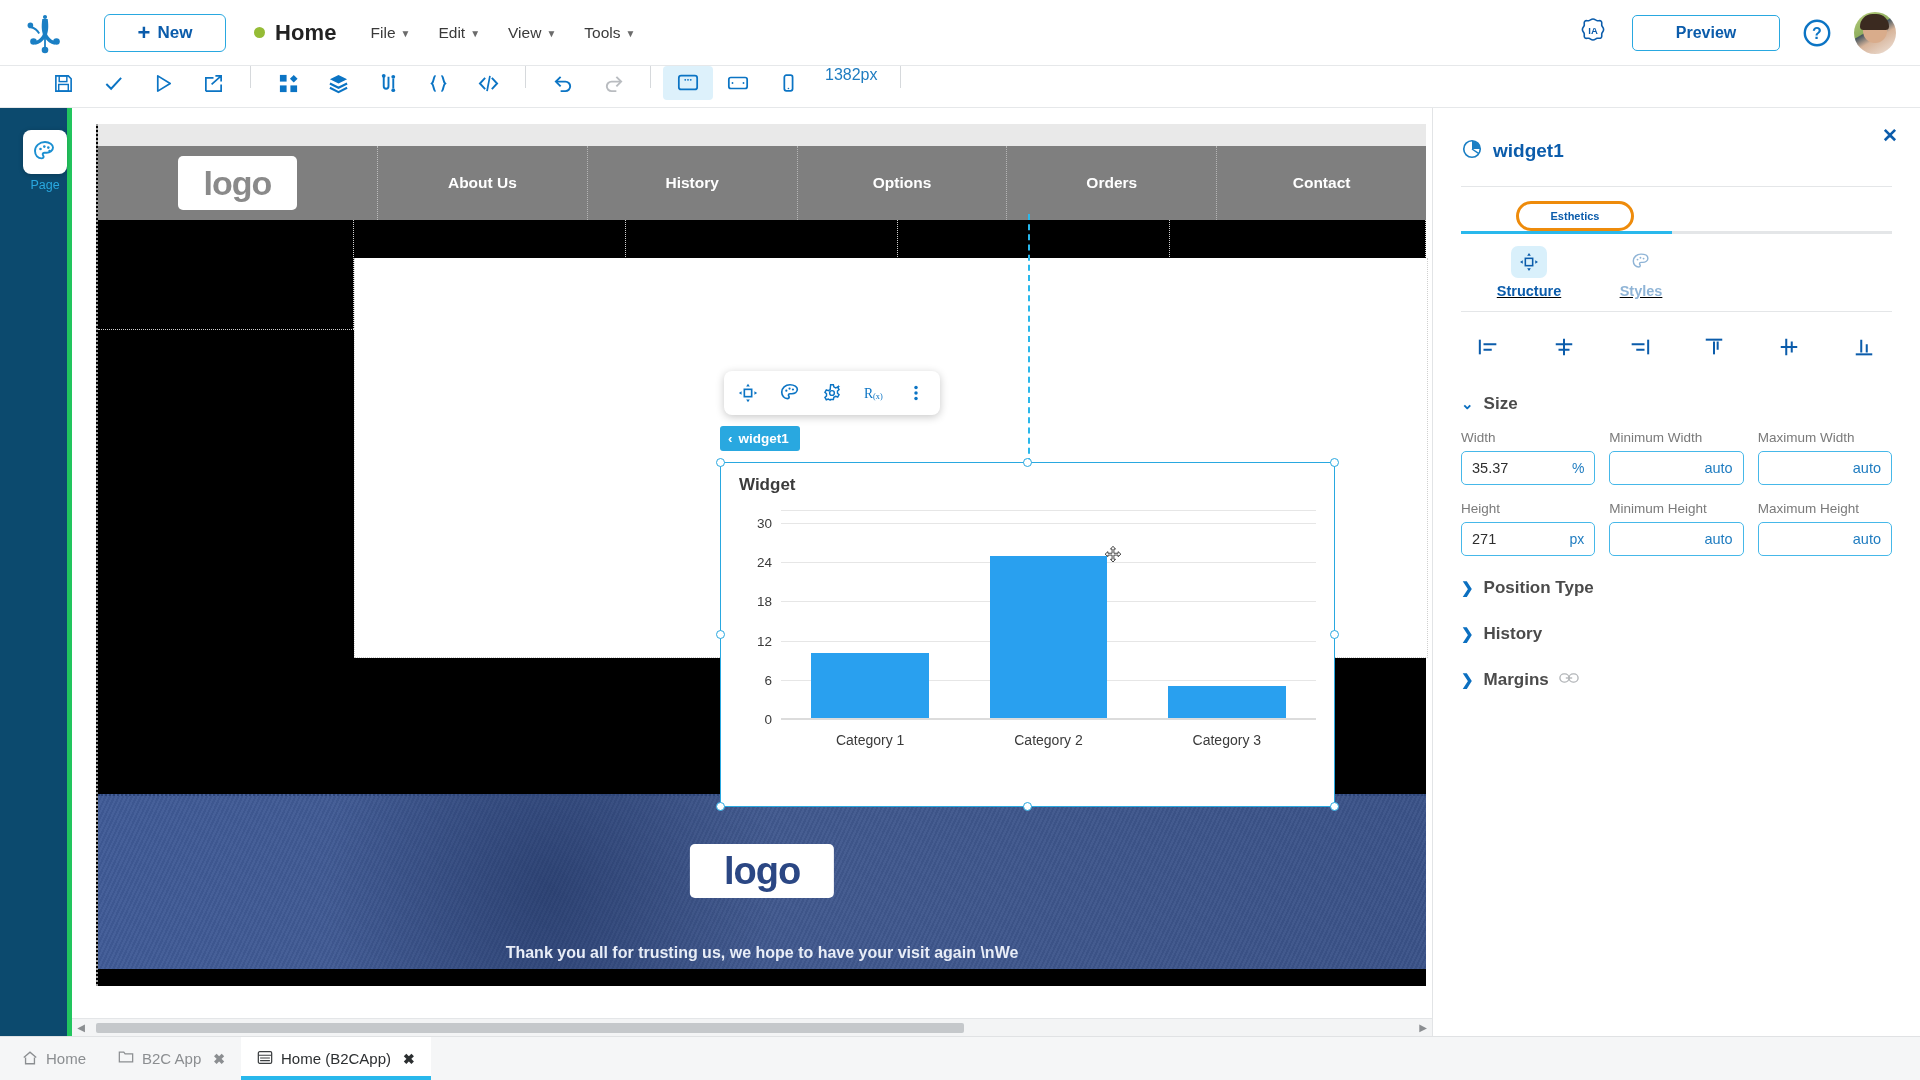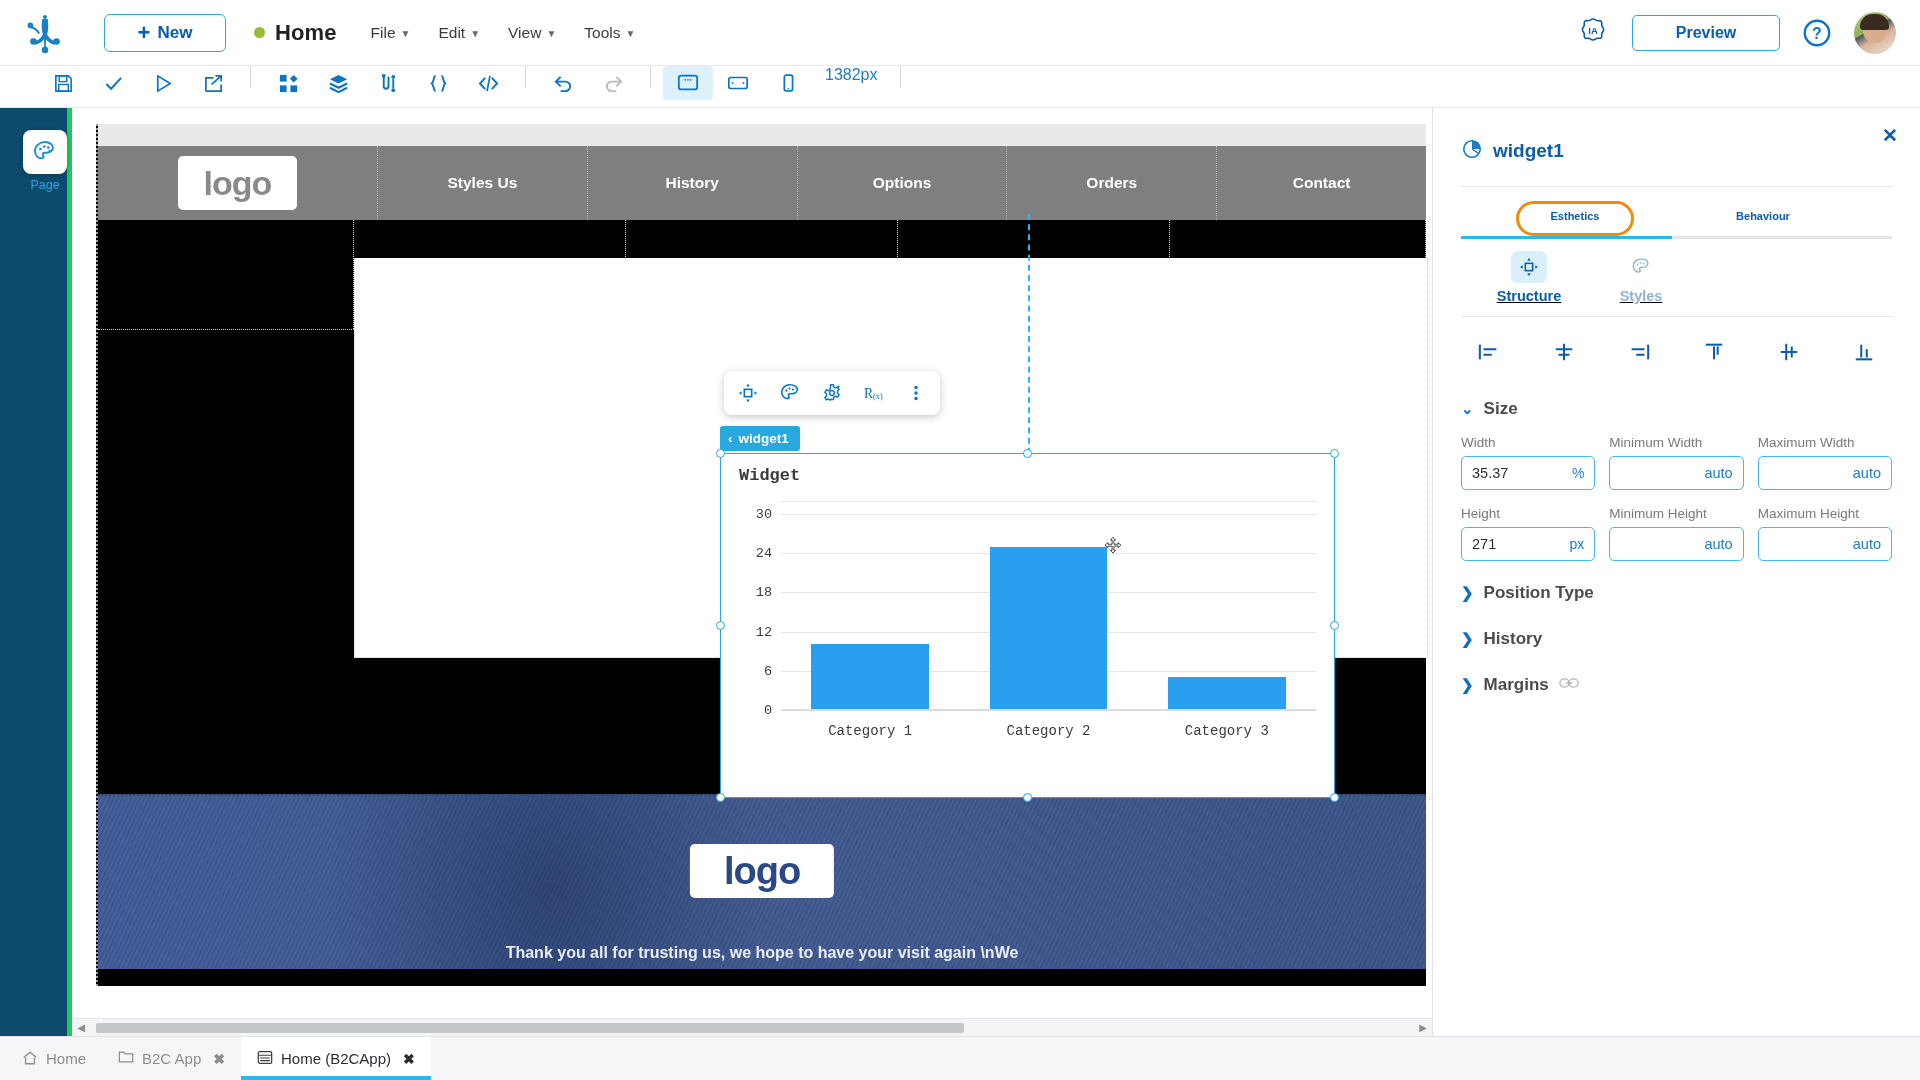--- a/index.html
+++ b/index.html
@@ -124,22 +124,22 @@
     position:absolute; left: 256px; top: 134px; width: 1074px; height: 400px;
     border: 1px dotted #cfcfcf; border-top: none;
     background: #fff;
   }
   .carousel-dots { position:absolute; left:50%; transform:translateX(-50%); bottom: 14px; display:flex; gap:16px; }
   .cdot { width: 11px; height: 11px; border-radius:50%; background:#d8d8d8; }
   .cdot.on { background:#4a4a4a; }
 
   
   .widget-sel {
-    position: absolute; left: 648px; top: 345px; width: 615px; height: 345px;
-    border: 1.6px solid #29a8e0; background: #fff; font-family: Liberation Mono, monospace;
+    position: absolute; left: 648px; top: 354px; width: 615px; height: 345px;
+    border: 1.6px solid #29a8e0; background: #fff;
   }
   .handle {
     position:absolute; width: 9px; height: 9px; border-radius:50%;
     background:#fff; border:1.6px solid #29a8e0;
   }
   .h-tl { left:-5px; top:-5px; } .h-tc { left:50%; margin-left:-5px; top:-5px; }
   .h-tr { right:-5px; top:-5px; } .h-ml { left:-5px; top:50%; margin-top:-5px; }
   .h-mr { right:-5px; top:50%; margin-top:-5px; } .h-bl { left:-5px; bottom:-5px; }
   .h-bc { left:50%; margin-left:-5px; bottom:-5px; } .h-br { right:-5px; bottom:-5px; }
 
@@ -463,21 +463,21 @@
 
     <div class="canvas-wrap">
       <div class="canvas-page">
 
         <div class="page-strip"></div>
 
         <div class="site-nav">
           <div class="nav-logo-cell">
             <div class="logo-chip">logo</div>
           </div>
-          <div class="nav-cell">Styles Us</div>
+          <div class="nav-cell">About Us</div>
           <div class="nav-cell">History</div>
           <div class="nav-cell">Options</div>
           <div class="nav-cell">Orders</div>
           <div class="nav-cell">Contact</div>
         </div>
 
         <div class="grid-row" style="height:110px">
           <div class="grid-cell" style="flex:0 0 256px"></div>
           <div class="grid-cell"></div>
           <div class="grid-cell"></div>
@@ -623,21 +623,20 @@
             <path d="M12 12l7.5 5" stroke="#1b7fc4" stroke-width="1.6" fill="none"></path>
           </svg>
         </span>
         <span class="rp-title">widget1</span>
       </div>
 
       <div class="rp-rule"></div>
 
       <div class="rp-tabs">
         <div class="rp-tab sel-ring">Esthetics</div>
-        <div class="rp-tab" style="flex:1 1 0">Behaviour</div>
       </div>
       <div class="rp-tabs-underline">
         <div class="active"></div>
       </div>
 
       <div class="subtabs">
         <div class="subtab">
           <div class="subtab-ico on">
             <svg width="22" height="22" viewBox="0 0 24 24">
                 <rect x="8" y="8" width="8" height="8" fill="none" stroke="#0b5cab" stroke-width="1.7"></rect>

